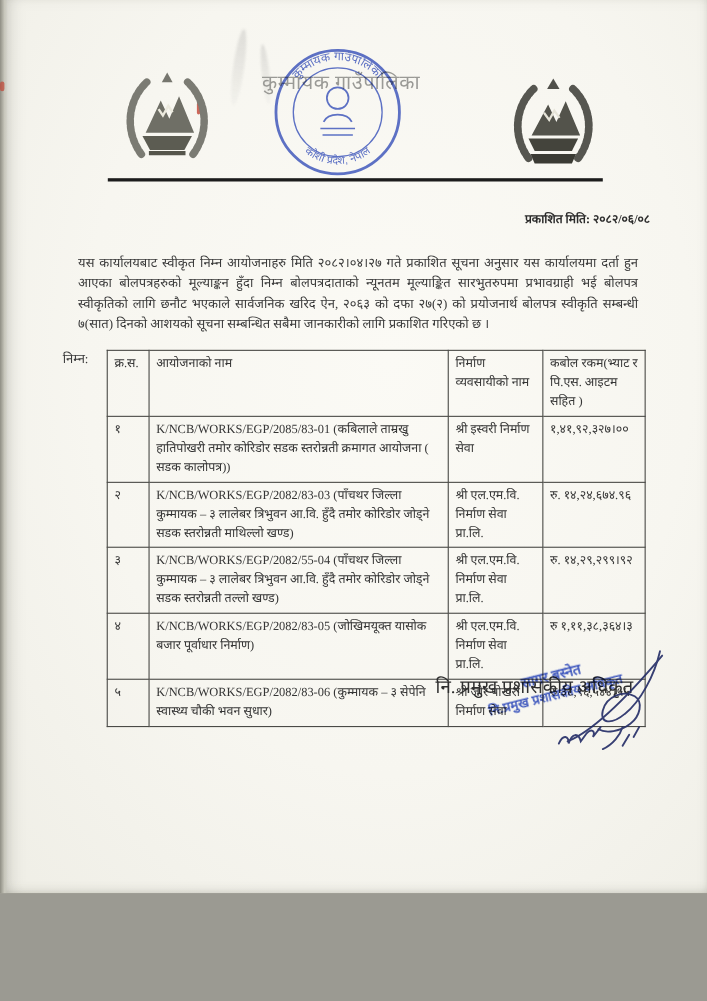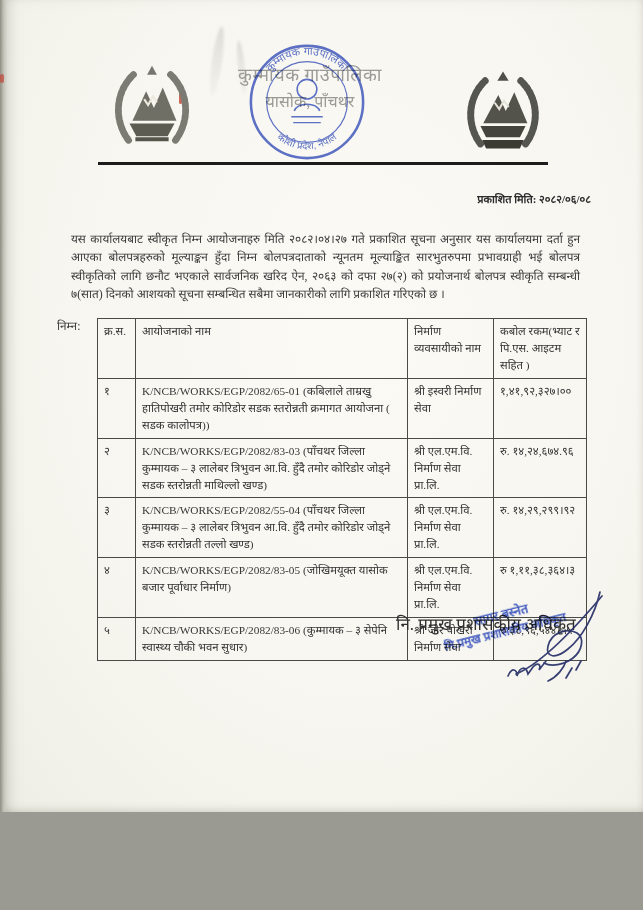--- a/index.html
+++ b/index.html
@@ -88,21 +88,20 @@
     </g>
     <path d="M50,5 l6,10 h-12 z" fill="#50504a"></path>
     <path d="M29,60 L45,30 L53,47 L62,27 L76,60 Z" fill="#53534b"></path>
     <path d="M41,38 l5,7 5,-9 5,7" stroke="#e6e4d8" stroke-width="2.2" fill="none"></path>
     <path d="M26,63 h48 l-6,12 h-36 z" fill="#44443c"></path>
     <path d="M28,78 h44 l-4,9 h-36 z" fill="#3b3b34"></path>
   </svg>
 
   <div class="office-block">
     <div class="office-line1">कुम्मायक गाउँपालिका</div>
-    <div class="office-line3">यासोक, पाँचथर</div>
   </div>
 
   <svg class="seal" viewBox="0 0 130 130">
     <g stroke="#3b55c4" fill="none">
       <circle cx="65" cy="65" r="57" stroke-width="2.6"></circle>
       <circle cx="65" cy="65" r="41" stroke-width="1.2"></circle>
       <circle cx="65" cy="52" r="10" stroke-width="1.6"></circle>
       <path d="M52,74 c4,-9 22,-9 26,0" stroke-width="1.6"></path>
       <path d="M49,80 h32 M51,86 h28" stroke-width="1.4"></path>
     </g>
@@ -138,21 +137,21 @@
       <tr>
         <th>क्र.स.</th>
         <th>आयोजनाको नाम</th>
         <th>निर्माण व्यवसायीको नाम</th>
         <th>कबोल रकम(भ्याट र पि.एस. आइटम सहित )</th>
       </tr>
     </thead>
     <tbody>
       <tr>
         <td class="cell-sn">१</td>
-        <td>K/NCB/WORKS/EGP/2082/65-01 (कबिलाले ताम्रखु हातिपोखरी तमोर कोरिडोर सडक स्तरोन्नती क्रमागत आयोजना ( सडक कालोपत्र))</td>
+        <td>K/NCB/WORKS/EGP/2085/83-01 (कबिलाले ताम्रखु हातिपोखरी तमोर कोरिडोर सडक स्तरोन्नती क्रमागत आयोजना ( सडक कालोपत्र))</td>
         <td>श्री इस्वरी निर्माण सेवा</td>
         <td>१,४१,९२,३२७।००</td>
       </tr>
       <tr>
         <td class="cell-sn">२</td>
         <td>K/NCB/WORKS/EGP/2082/83-03 (पाँचथर जिल्ला कुम्मायक – ३ लालेबर त्रिभुवन आ.वि. हुँदै तमोर कोरिडोर जोड्ने सडक स्तरोन्नती माथिल्लो खण्ड)</td>
         <td>श्री एल.एम.वि. निर्माण सेवा प्रा.लि.</td>
         <td>रु. १४,२४,६७४.९६</td>
       </tr>
       <tr>

